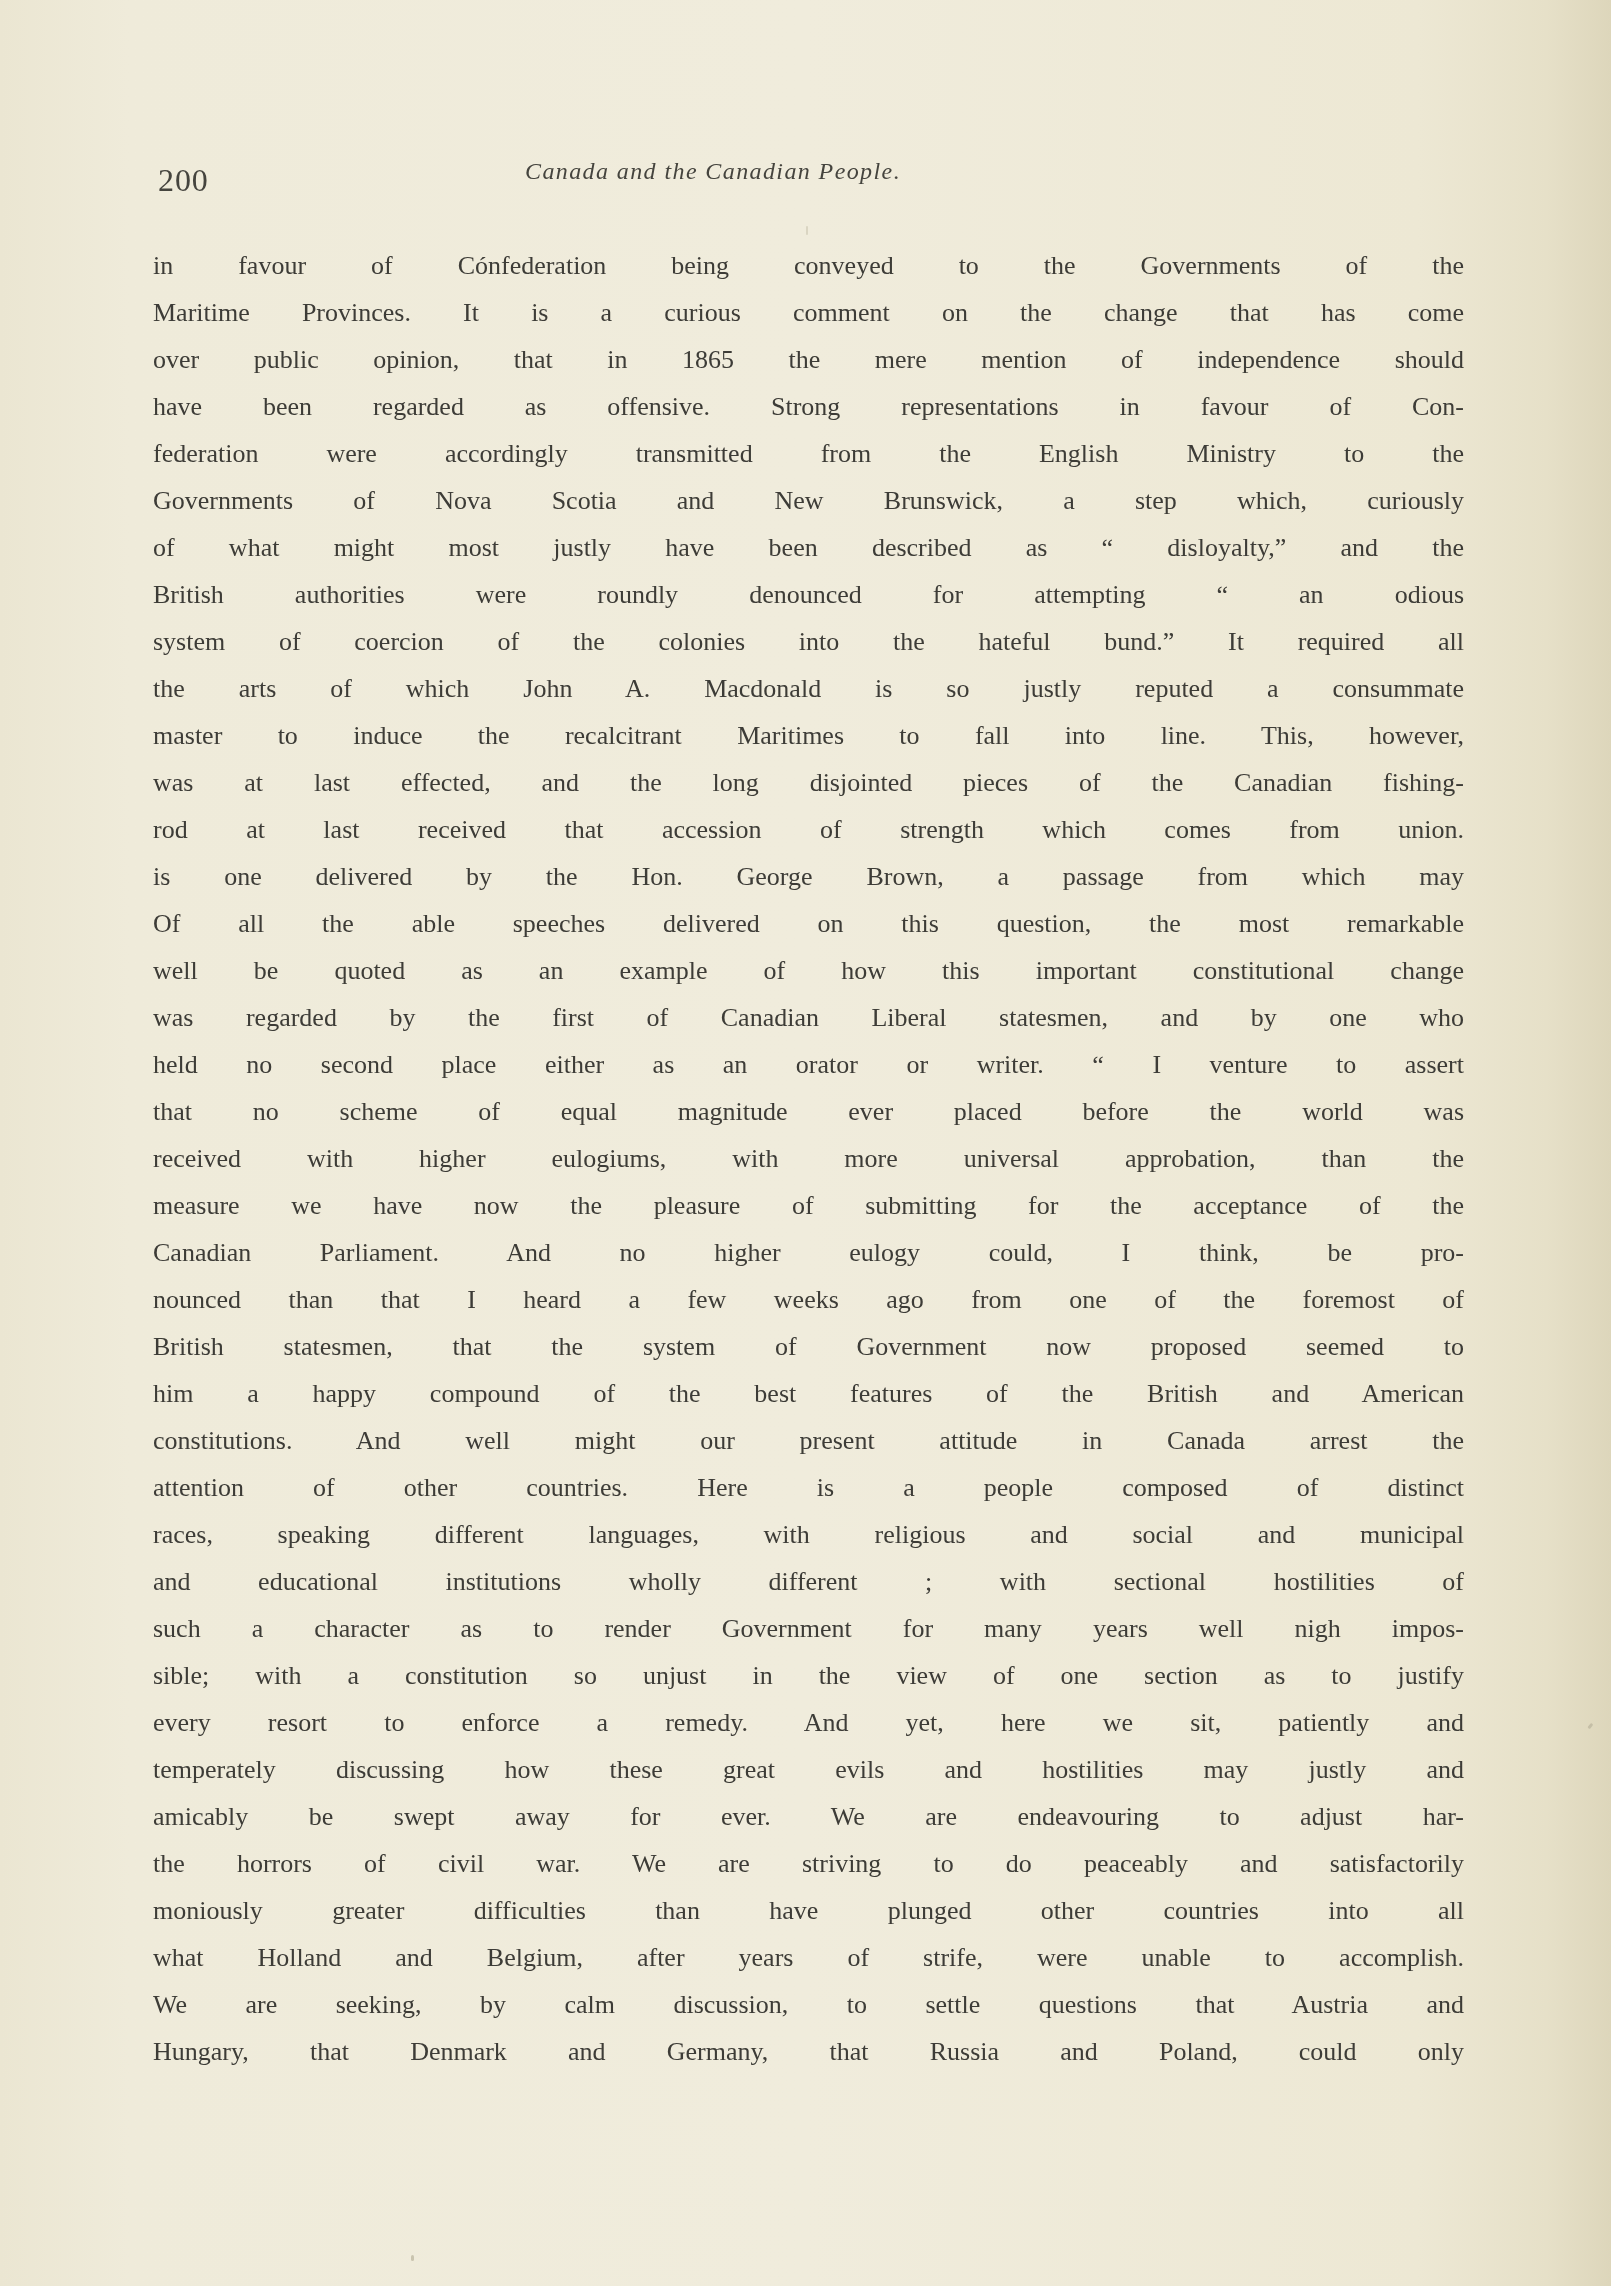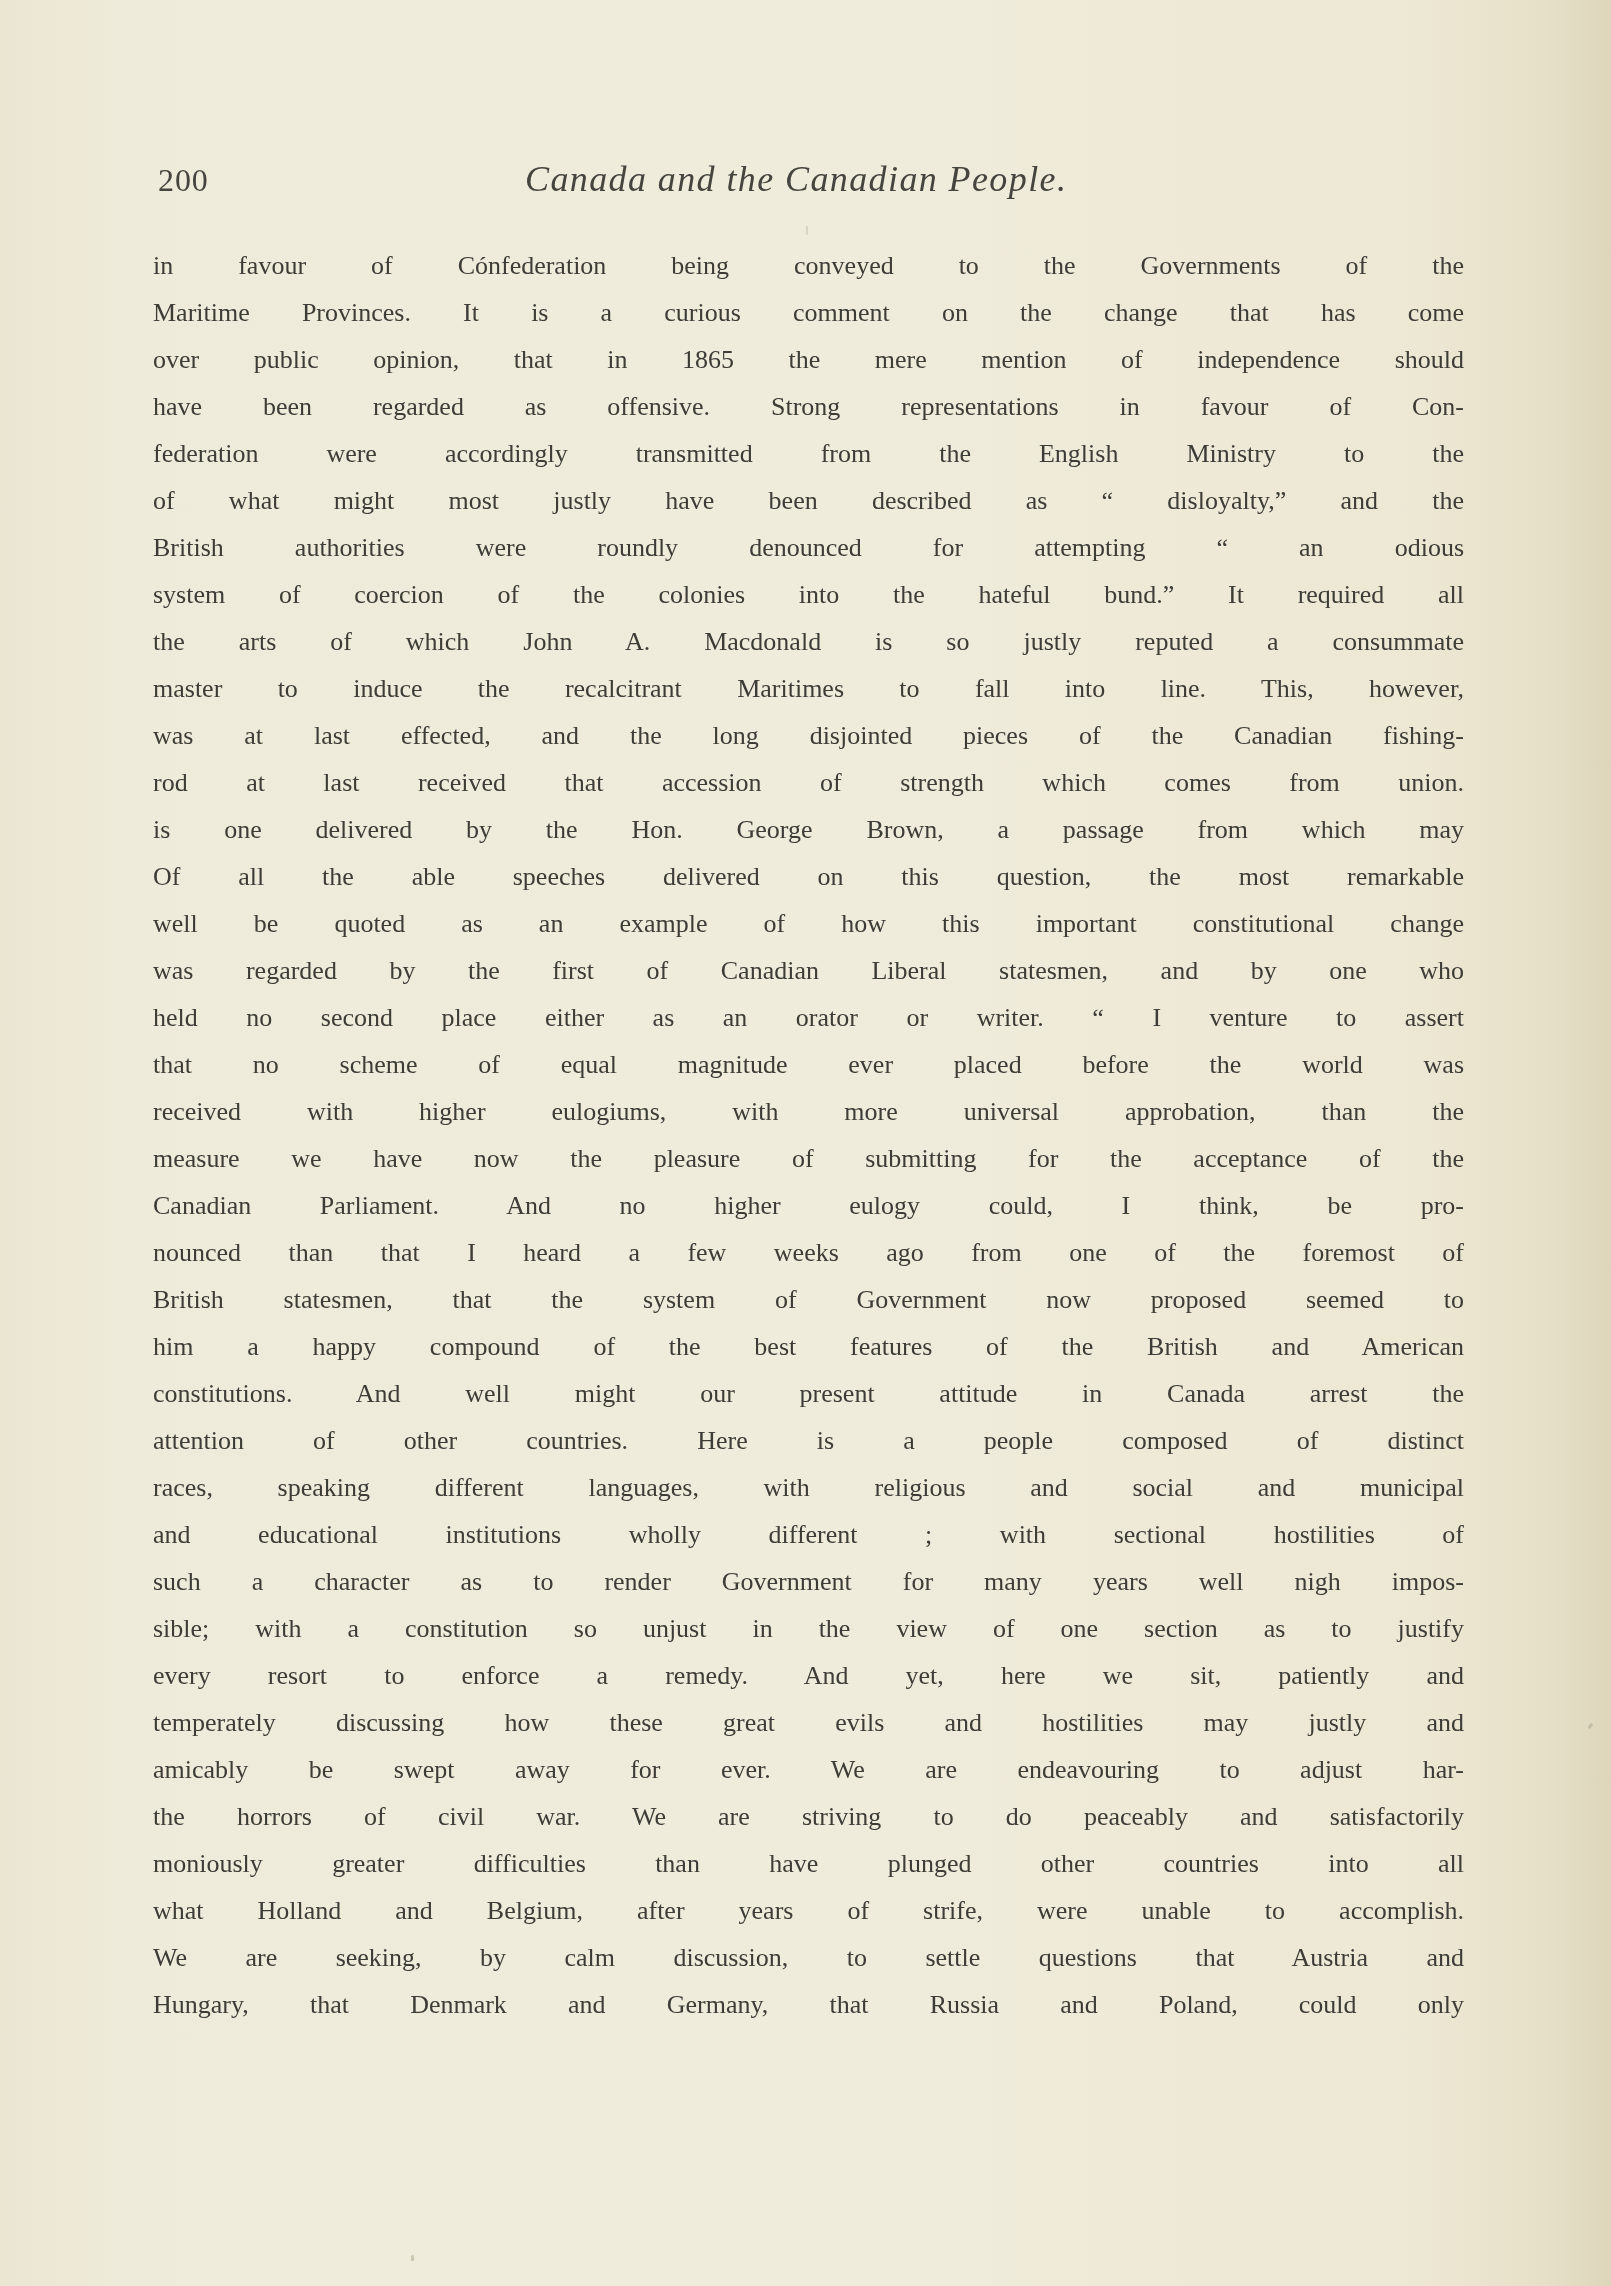--- a/index.html
+++ b/index.html
@@ -33,21 +33,21 @@
     font-size: 32px;
     letter-spacing: 0.9px;
     color: #45443e;
   }
   .running-title {
     position: absolute;
     left: 367px;
     top: 0;
     font-family: "Liberation Serif", serif;
     font-style: italic;
-    font-size: 36px;
+    font-size: 24px;
     letter-spacing: 1.4px;
     color: #45443e;
     white-space: nowrap;
   }
   .body-text {
     position: absolute;
     left: 153px;
     top: 242px;
     width: 1311px;
   }
@@ -80,20 +80,21 @@
     <span class="page-number">200</span>
     <span class="running-title">Canada and the Canadian People.</span>
   </div>
 
   <div class="body-text">
     <span class="line">in favour of Cónfederation being conveyed to the Governments of the</span>
     <span class="line">Maritime Provinces.  It is a curious comment on the change that has come</span>
     <span class="line">over public opinion, that in 1865 the mere mention of independence should</span>
     <span class="line">have been regarded as offensive.  Strong representations in favour of Con-</span>
     <span class="line">federation were accordingly transmitted from the English Ministry to the</span>
+    <span class="line">Governments of Nova Scotia and New Brunswick, a step which, curiously</span>
     <span class="line">of what might most justly have been described as “ disloyalty,” and the</span>
     <span class="line">British authorities were roundly denounced for attempting “ an odious</span>
     <span class="line">system of coercion of the colonies into the hateful bund.”  It required all</span>
     <span class="line">the arts of which John A. Macdonald is so justly reputed a consummate</span>
     <span class="line">master to induce the recalcitrant Maritimes to fall into line.  This, however,</span>
     <span class="line">was at last effected, and the long disjointed pieces of the Canadian fishing-</span>
     <span class="line">rod at last received that accession of strength which comes from union.</span>
     <span class="line">is one delivered by the Hon. George Brown, a passage from which may</span>
     <span class="line">Of all the able speeches delivered on this question, the most remarkable</span>
     <span class="line">well be quoted as an example of how this important constitutional change</span>

